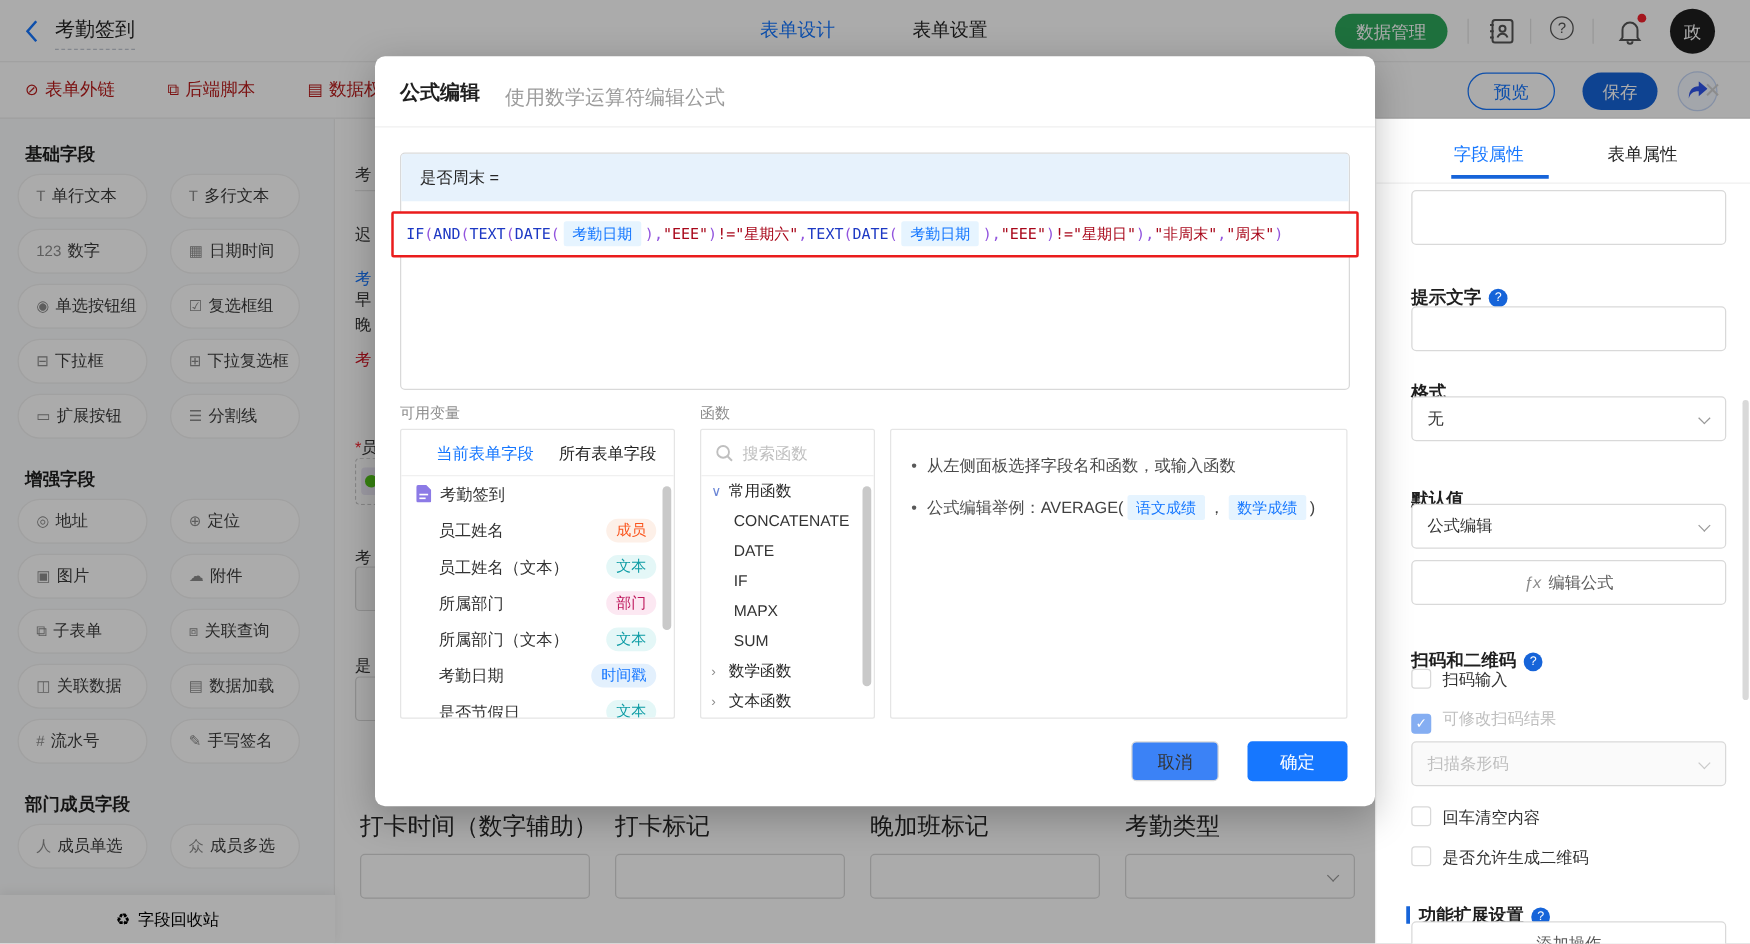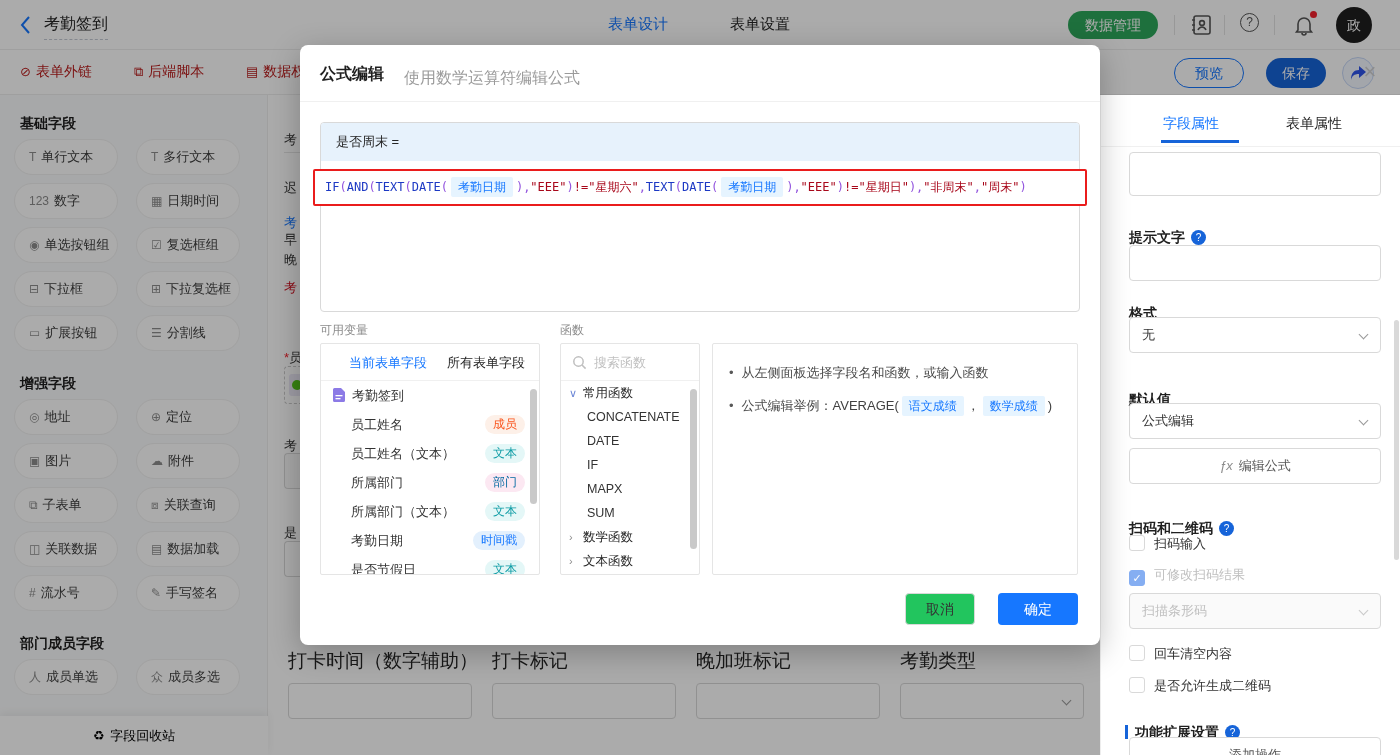--- a/index.html
+++ b/index.html
@@ -82,35 +82,35 @@
   .panel-label { position:absolute; font-size:12px; color:#8c8c8c; }
   .vpanel { position:absolute; left:20px; top:298px; width:220px; height:232px; border:1px solid #e5e5e5; border-radius:2px; overflow:hidden; }
   .v-tabs { height:37px; border-bottom:1px solid #f0f0f0; }
   .v-tab { position:absolute; top:10px; font-size:13px; cursor:pointer; }
   .v-tab.active { color:#1677ff; }
   .v-row { position:relative; height:29px; line-height:29px; padding-left:30px; font-size:13px; color:#333; cursor:pointer; white-space:nowrap; }
   .v-row.root { padding-left:12px; }
   .v-tag { position:absolute; right:14px; top:5px; height:19px; line-height:19px; border-radius:10px; padding:0 8px; font-size:12px; }
   .tag-orange { color:#fa541c; background:#fdf0e8; }
   .tag-cyan { color:#0e9ca5; background:#e4f7f7; }
-  .tag-magenta { color:#0369a1; background:#fce8f2; }
+  .tag-magenta { color:#be185d; background:#fce8f2; }
   .tag-blue { color:#1677ff; background:#e3f0fd; }
   .v-scroll { position:absolute; right:2px; top:45px; width:7px; height:115px; background:#c9c9c9; border-radius:4px; cursor:pointer; }
   .fpanel { position:absolute; left:260px; top:298px; width:140px; height:232px; border:1px solid #e5e5e5; border-radius:2px; overflow:hidden; }
   .f-search { position:relative; height:37px; border-bottom:1px solid #f0f0f0; line-height:37px; padding-left:33px; color:#bfbfbf; font-size:13px; cursor:text; }
   .f-row { height:24px; line-height:24px; font-size:12.5px; color:#333; padding-left:26px; cursor:pointer; white-space:nowrap; }
   .f-row.group { padding-left:8px; color:#262626; }
   .f-caret { display:inline-block; width:14px; color:#6b86d6; font-size:11px; }
   .f-caret.closed { color:#8c8c8c; }
   .f-scroll { position:absolute; right:2px; top:45px; width:7px; height:160px; background:#c9c9c9; border-radius:4px; cursor:pointer; }
   .tips { position:absolute; left:412px; top:298px; width:366px; height:232px; border:1px solid #e5e5e5; border-radius:2px; padding:20px 16px; }
   .tip-line { font-size:13px; color:#4a4a4a; margin-bottom:14px; white-space:nowrap; }
   .tip-line .bullet { color:#595959; margin-right:8px; }
   .tip-fn { color:#404040; }
-  .m-cancel { position:absolute; left:605px; top:548px; width:70px; height:32px; border:1px solid #d9d9d9; border-radius:4px; background:#22c55e; text-align:center; line-height:30px; font-size:14px; color:#333; cursor:pointer; }
+  .m-cancel { position:absolute; left:605px; top:548px; width:70px; height:32px; border:1px solid #d9d9d9; border-radius:4px; background:#3b82f6; text-align:center; line-height:30px; font-size:14px; color:#333; cursor:pointer; }
   .m-ok { position:absolute; left:698px; top:548px; width:80px; height:32px; border-radius:4px; background:#1677ff; text-align:center; line-height:32px; font-size:14px; color:#fff; cursor:pointer; }
 </style>
 </head>
 <body>
 
 <div id="app">
 
   <div class="topbar">
     <svg class="back-ic" viewBox="0 0 10 18">
         <polyline points="9,1 2,9 9,17" fill="none" stroke="#1677ff" stroke-width="2"></polyline>

